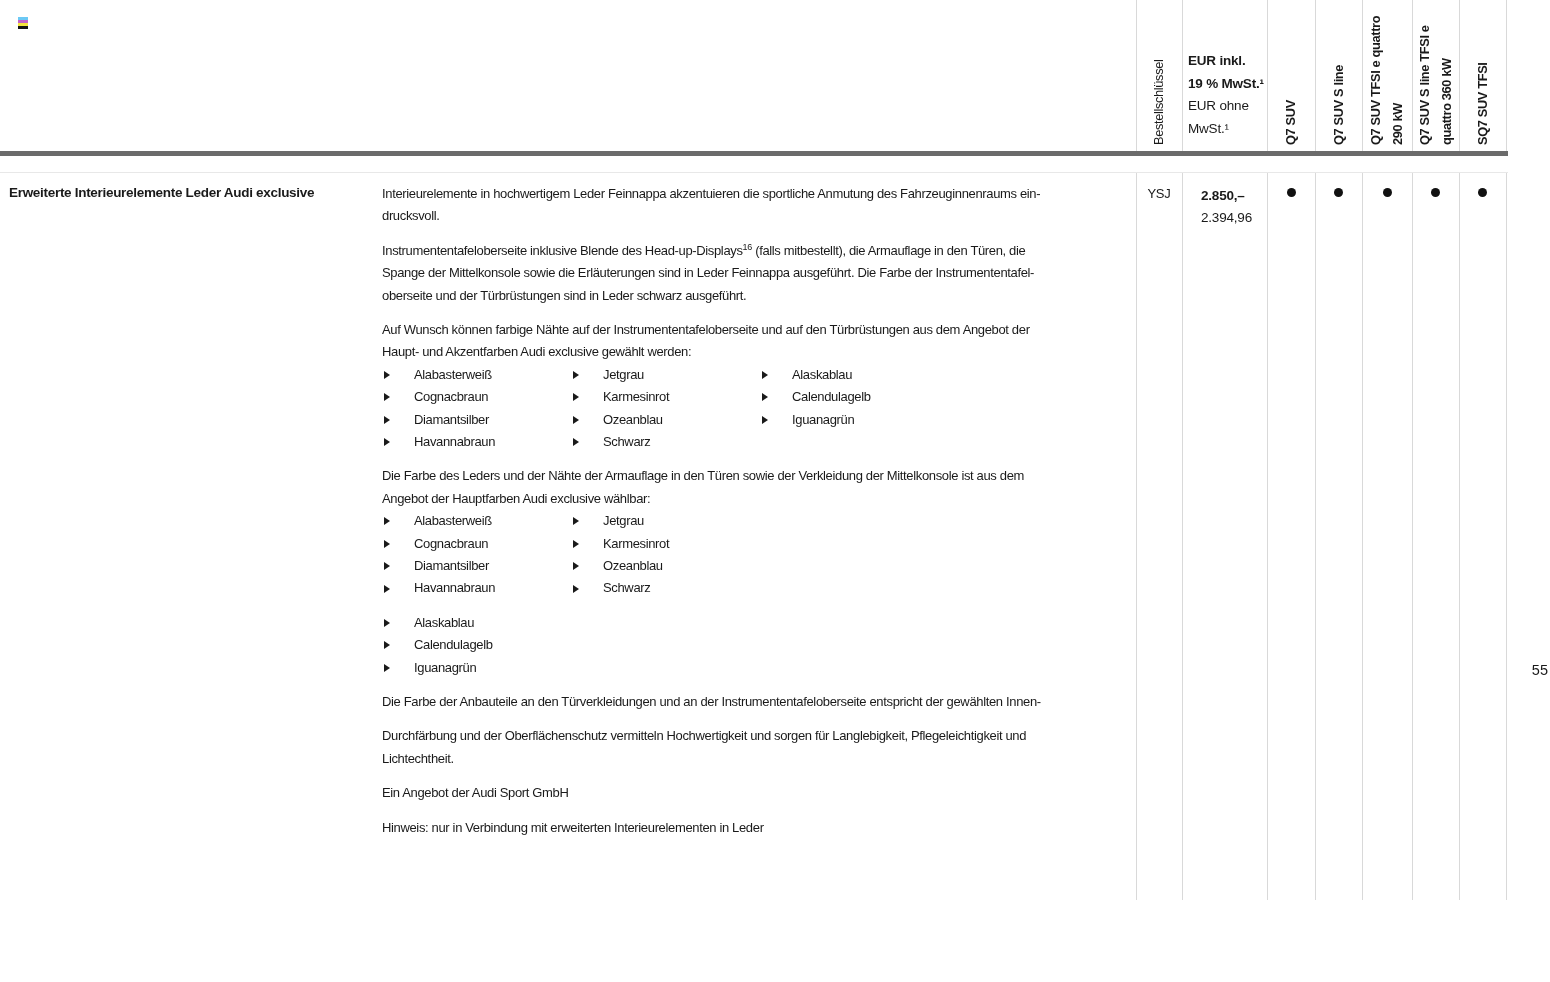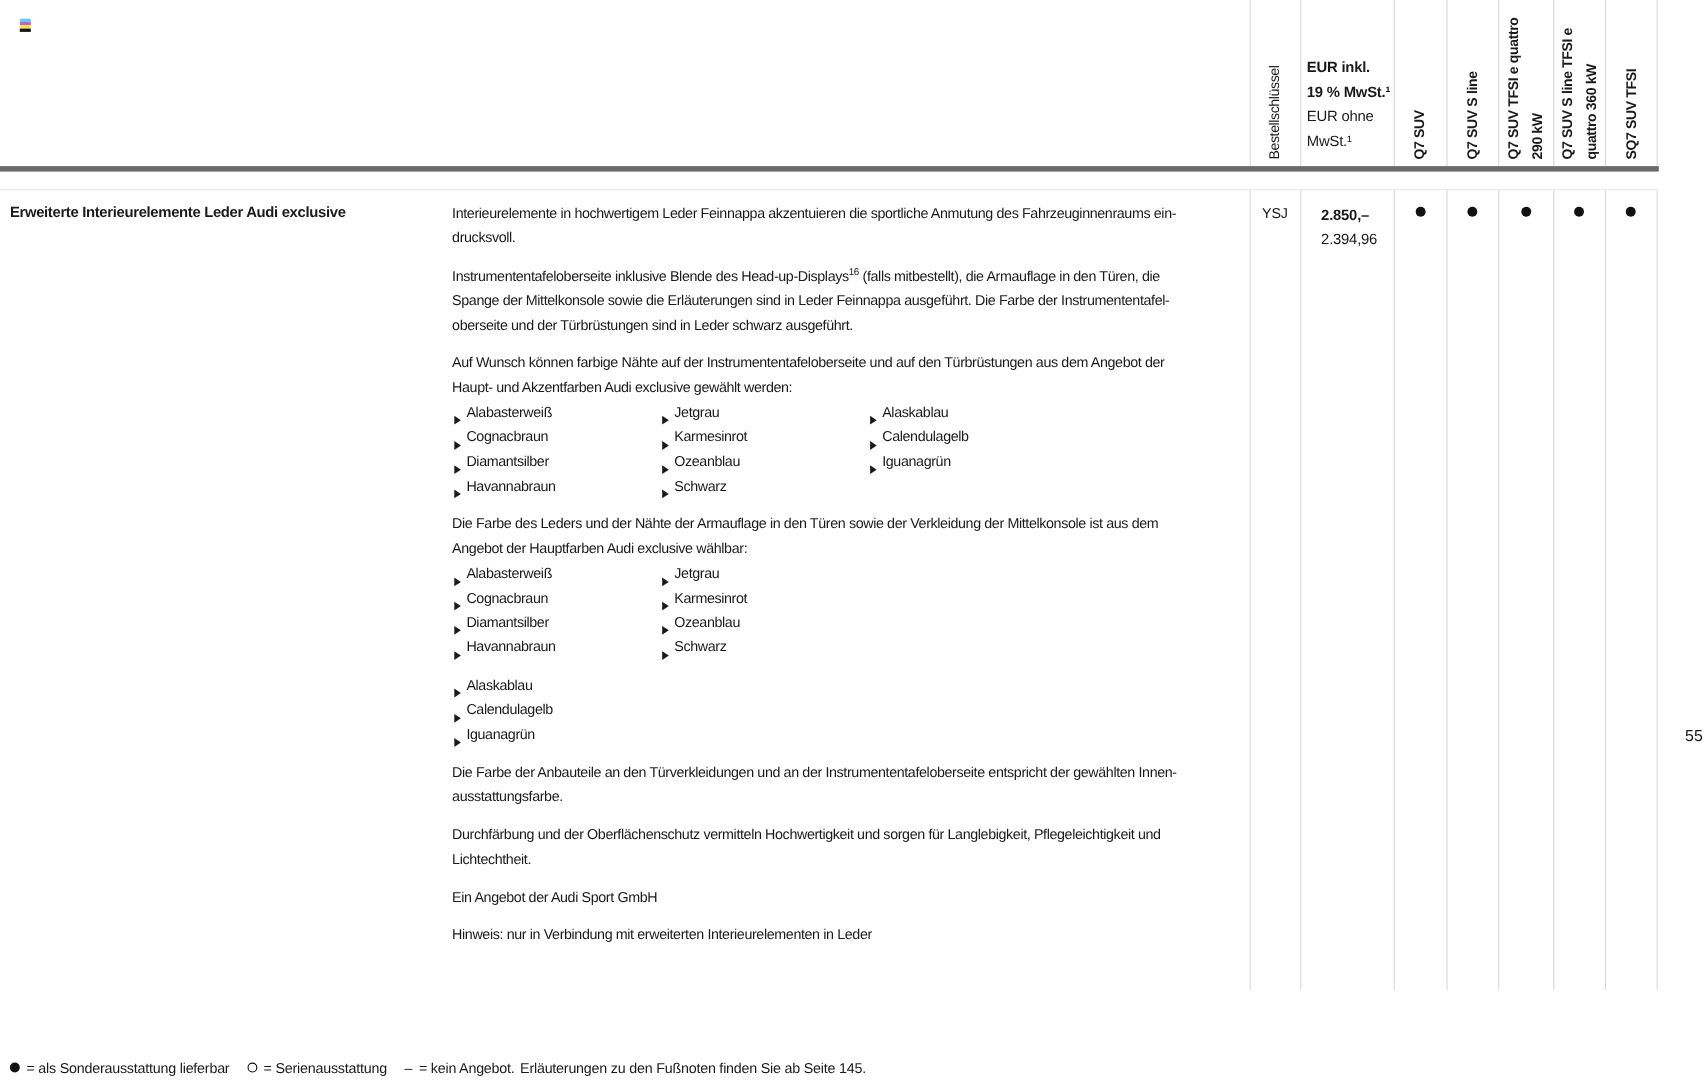--- a/index.html
+++ b/index.html
@@ -22,28 +22,28 @@
   .rot-label.bold{font-weight:700;}
   #order-code-header{left:1084px;top:59px;height:22px;font-weight:400;}
 
   
   #price-header{position:absolute;left:1188px;top:50px;font-size:13.5px;line-height:22.5px;letter-spacing:-0.2px;}
   #price-header .ph-line.b{font-weight:700;}
 
   
   #option-title{position:absolute;left:9px;top:185px;font-size:13.5px;font-weight:700;
                 letter-spacing:-0.3px;white-space:nowrap;}
-  #description{position:absolute;left:411px;top:183px;width:745px;
+  #description{position:absolute;left:382px;top:183px;width:745px;
                font-size:13px;letter-spacing:-0.35px;line-height:22.4px;}
   #description .line{white-space:nowrap;}
   #description sup{font-size:9px;line-height:0;vertical-align:super;}
   .para{margin:0 0 12px;}
   .para.tight{margin-bottom:0;}
   .list{display:grid;margin:0 0 12px 2px;}
-  .list-item{display:flex;align-items:flex-end;height:22.4px;gap:5px;}
+  .list-item{display:flex;align-items:center;height:22.4px;gap:24px;}
   .tri{width:0;height:0;border-left:6px solid #1a1a1a;border-top:4px solid transparent;
        border-bottom:4px solid transparent;flex:none;}
 
   #order-code{position:absolute;left:1136px;top:186px;width:46px;text-align:center;
               font-size:13px;letter-spacing:-0.2px;}
   #price-cell{position:absolute;left:1201px;top:185px;font-size:13.5px;line-height:22.4px;letter-spacing:-0.2px;}
   #price-cell .price-gross{font-weight:700;}
   .dot{position:absolute;top:188px;width:9px;height:9px;border-radius:50%;background:#111;}
 
   
@@ -226,21 +226,20 @@
           <div class="tri"></div>
           <div class="list-label">Calendulagelb</div>
         </div>
         <div class="list-item">
           <div class="tri"></div>
           <div class="list-label">Iguanagrün</div>
         </div>
       </div>
       <div class="para">
         <div class="line">Die Farbe der Anbauteile an den Türverkleidungen und an der Instrumententafeloberseite entspricht der gewählten Innen-</div>
-        <div class="line">ausstattungsfarbe.</div>
       </div>
       <div class="para">
         <div class="line">Durchfärbung und der Oberflächenschutz vermitteln Hochwertigkeit und sorgen für Langlebigkeit, Pflegeleichtigkeit und</div>
         <div class="line">Lichtechtheit.</div>
       </div>
       <div class="para">
         <div class="line">Ein Angebot der Audi Sport GmbH</div>
       </div>
       <div class="para">
         <div class="line">Hinweis: nur in Verbindung mit erweiterten Interieurelementen in Leder</div>
@@ -255,25 +254,16 @@
   </div>
 
   <div id="dots">
       <div class="dot" style="left: 1286.5px;"></div>
       <div class="dot" style="left: 1334px;"></div>
       <div class="dot" style="left: 1382.5px;"></div>
       <div class="dot" style="left: 1431px;"></div>
       <div class="dot" style="left: 1478.25px;"></div>
     </div>
 
-  <div id="legend">
-      <div class="sym dot-filled"></div>
-      <div class="legend-text">= als Sonderausstattung lieferbar</div>
-      <div class="sym dot-open"></div>
-      <div class="legend-text">= Serienausstattung</div>
-      <div class="sym dash">–</div>
-      <div class="legend-text" style="margin-right: 5px;">= kein Angebot.</div>
-      <div class="legend-note">Erläuterungen zu den Fußnoten finden Sie ab Seite 145.</div>
-    </div>
 
   <div id="page-number">55</div>
 
 </div>
 
 </body></html>

